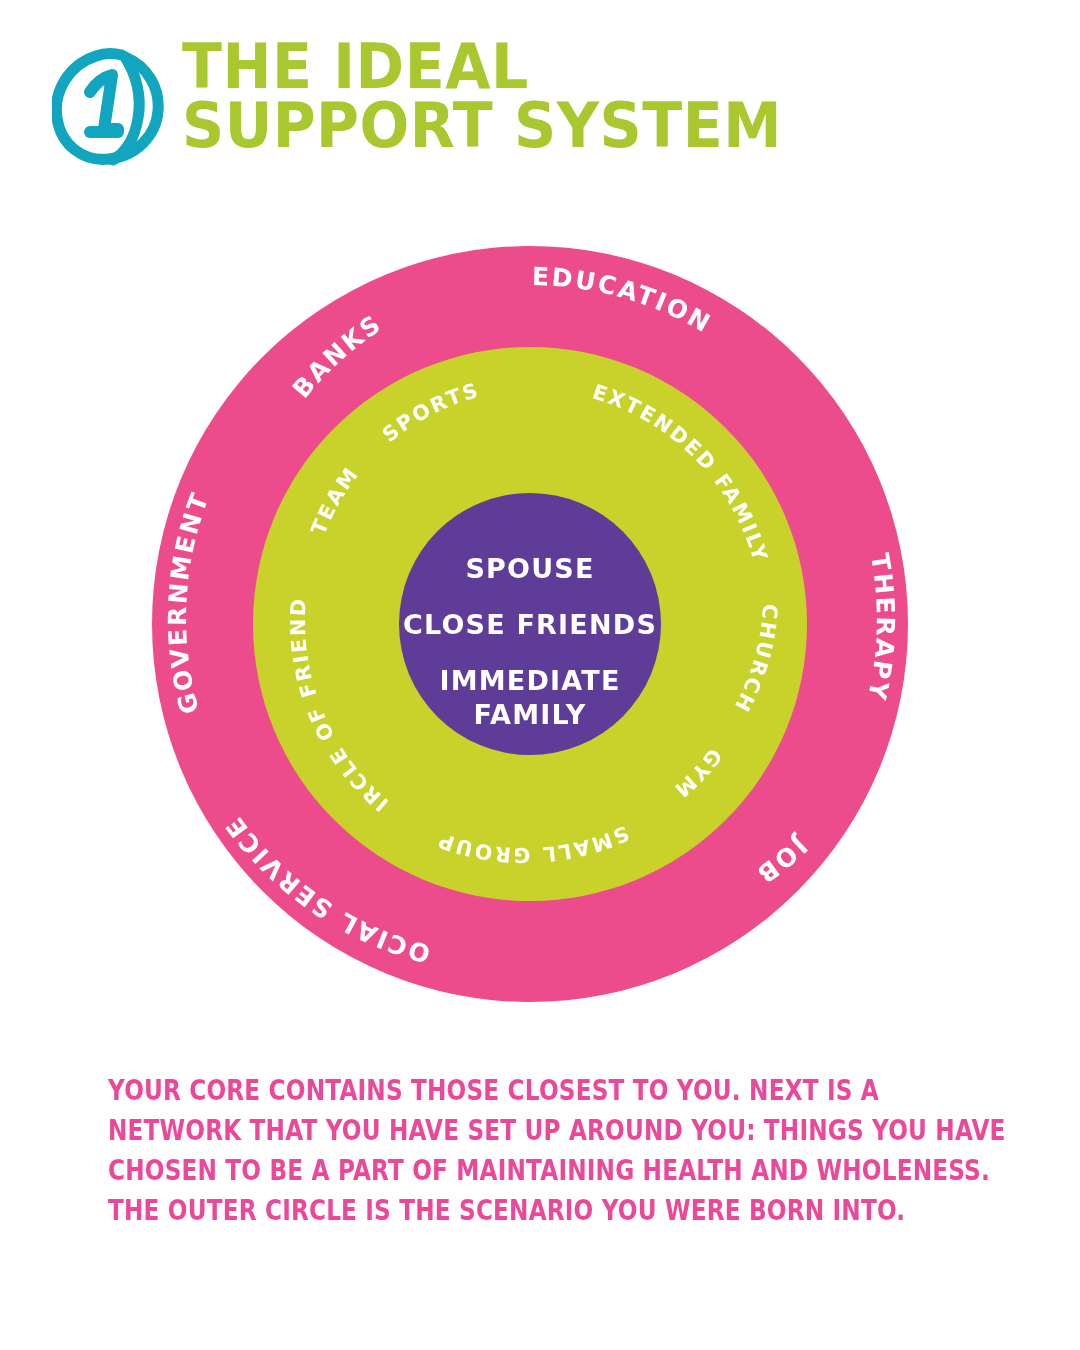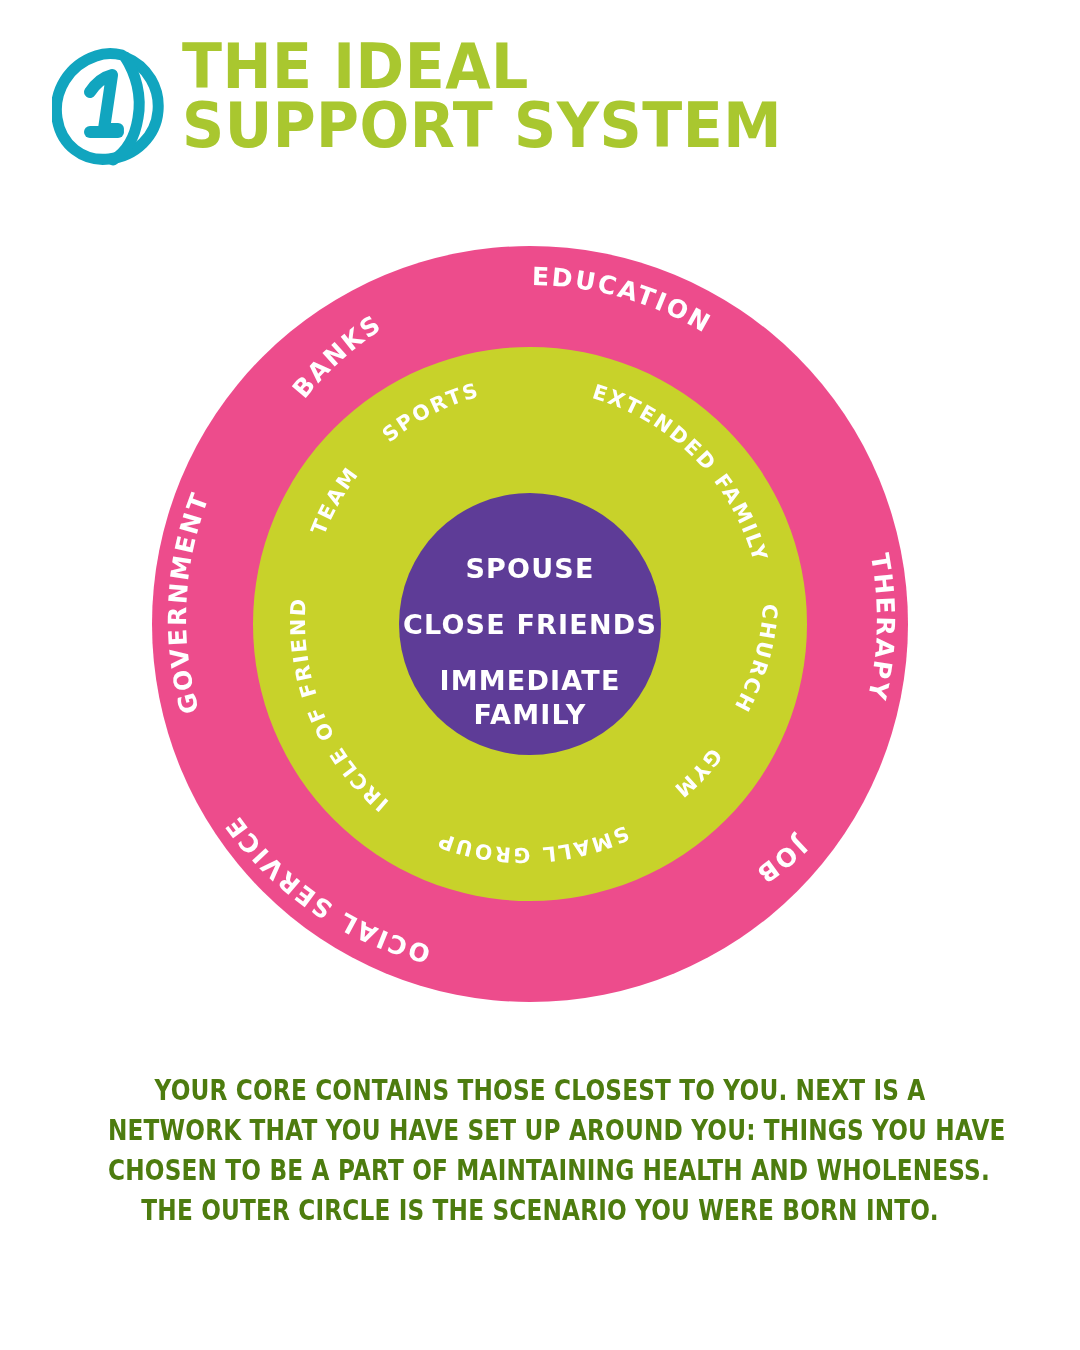--- a/index.html
+++ b/index.html
@@ -50,22 +50,21 @@
     text-anchor:middle;
     letter-spacing:1.2px;
   }
   .core-text.l1 { font-size:27px; }
   .core-text.l2 { font-size:27px; }
   .core-text.l3 { font-size:27px; }
 
   
   .caption {
     position:absolute; left:0; top:1070px; width:1080px;
-    text-align:center;
-    color:#4d7c0f;
+    color:#ec4899;
   }
   .caption-line {
     font-family:"DejaVu Sans", sans-serif;
     font-weight:bold;
     font-size:29px;
     line-height:1.38;
     letter-spacing:0.2px;
     transform:scaleX(0.80);
     transform-origin:center center;
     white-space:nowrap;

